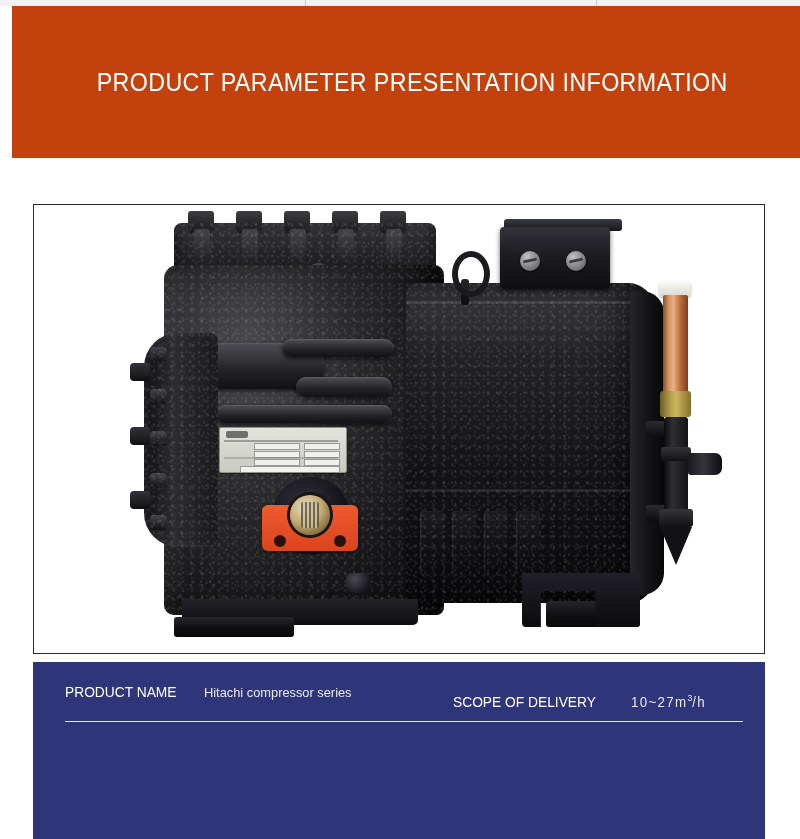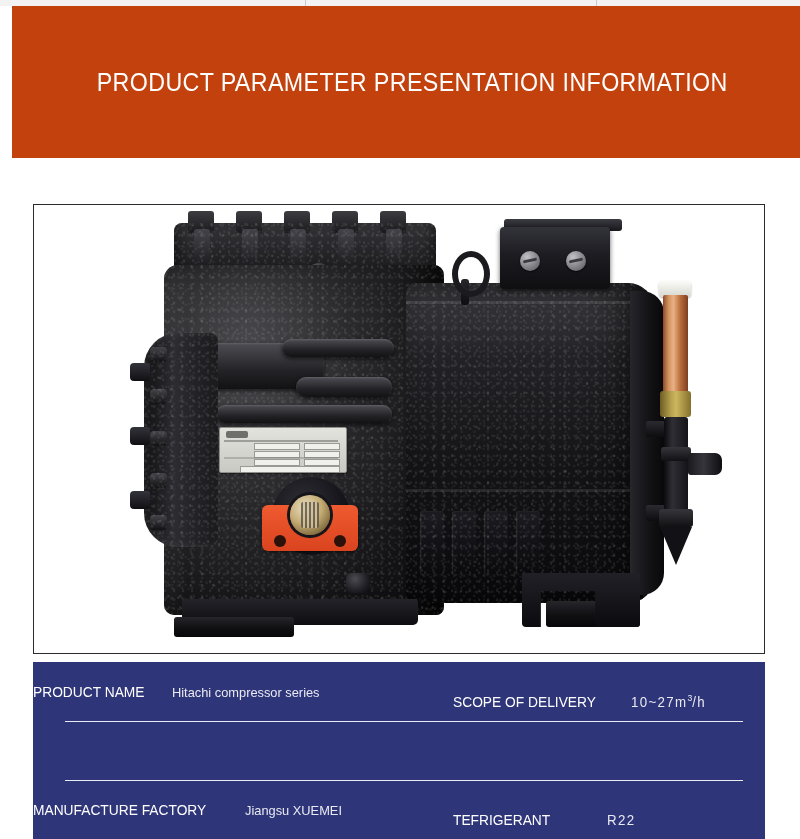--- a/index.html
+++ b/index.html
@@ -395,21 +395,21 @@
     left: 32px; right: 22px; top: 0;
     height: 1px;
     background: #ffffff;
     opacity: .9;
   }
   .spec-cell {
     display: flex;
     align-items: baseline;
     box-sizing: border-box;
   }
-  .cell-left  { width: 410px; }
+  .cell-left  { width: 410px; padding-left: 32px; }
   .cell-right { width: 322px; padding-left: 10px; margin-top: 20px; }
 
   .spec-label {
     color: #ffffff;
     font-size: 14.5px;
     white-space: nowrap;
     transform: scaleX(0.95);
     transform-origin: left center;
   }
   .spec-value {
@@ -551,24 +551,14 @@
     </div>
     <div class="spec-cell cell-right">
       <span class="spec-label">SCOPE OF DELIVERY</span>
       <span class="spec-value mono gap-r1"><span>10~27m</span><sup>3</sup><span>/h</span></span>
     </div>
   </div>
 
   <div class="spec-row">
   </div>
 
-  <div class="spec-row">
-    <div class="spec-cell cell-left">
-      <span class="spec-label">MANUFACTURE FACTORY</span>
-      <span class="spec-value gap-c">Jiangsu XUEMEI</span>
-    </div>
-    <div class="spec-cell cell-right">
-      <span class="spec-label">TEFRIGERANT</span>
-      <span class="spec-value mono gap-r3">R22</span>
-    </div>
-  </div>
 
 </div>
 
 </body></html>

